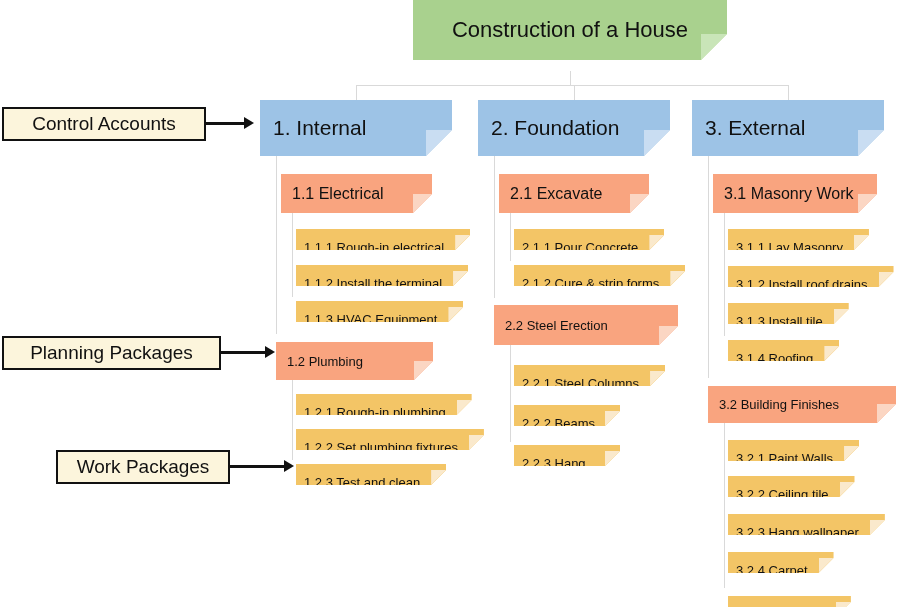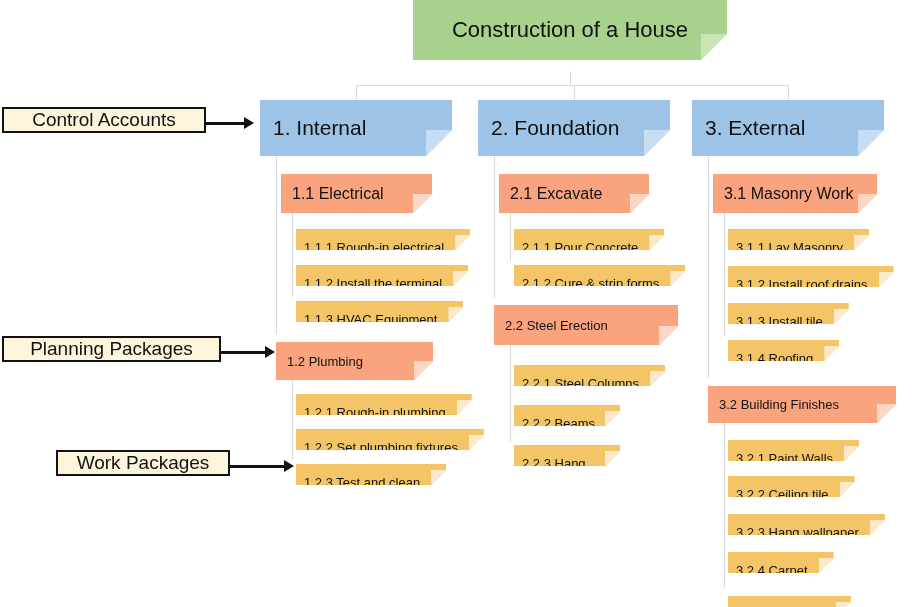--- a/index.html
+++ b/index.html
@@ -32,21 +32,21 @@
   .l2.lg{height:38px;font-size:13px;}
   .l3{--f:15px;--fold:var(--level3-fold);background:var(--level3-bg);
     height:21px;font-size:13px;padding:16px 26px 0 8px;width:fit-content;white-space:nowrap;}
   .col{position:absolute;top:100px;width:200px;}
   .conn{position:absolute;background:var(--connector);z-index:0;}
   .note{z-index:1;}
   
   .callout{
     position:absolute;display:flex;align-items:center;justify-content:center;
     background:var(--annotation-bg);border:2px solid var(--ink);box-sizing:border-box;
-    height:26px;font-size:19px;z-index:2;
+    height:34px;font-size:19px;z-index:2;
   }
   .arrow-line{position:absolute;height:3px;background:var(--ink);z-index:2;}
   .arrow-head{
     position:absolute;width:0;height:0;z-index:2;
     border-top:6px solid transparent;border-bottom:6px solid transparent;
     border-left:10px solid var(--ink);
   }
 </style>
 </head>
 <body>

